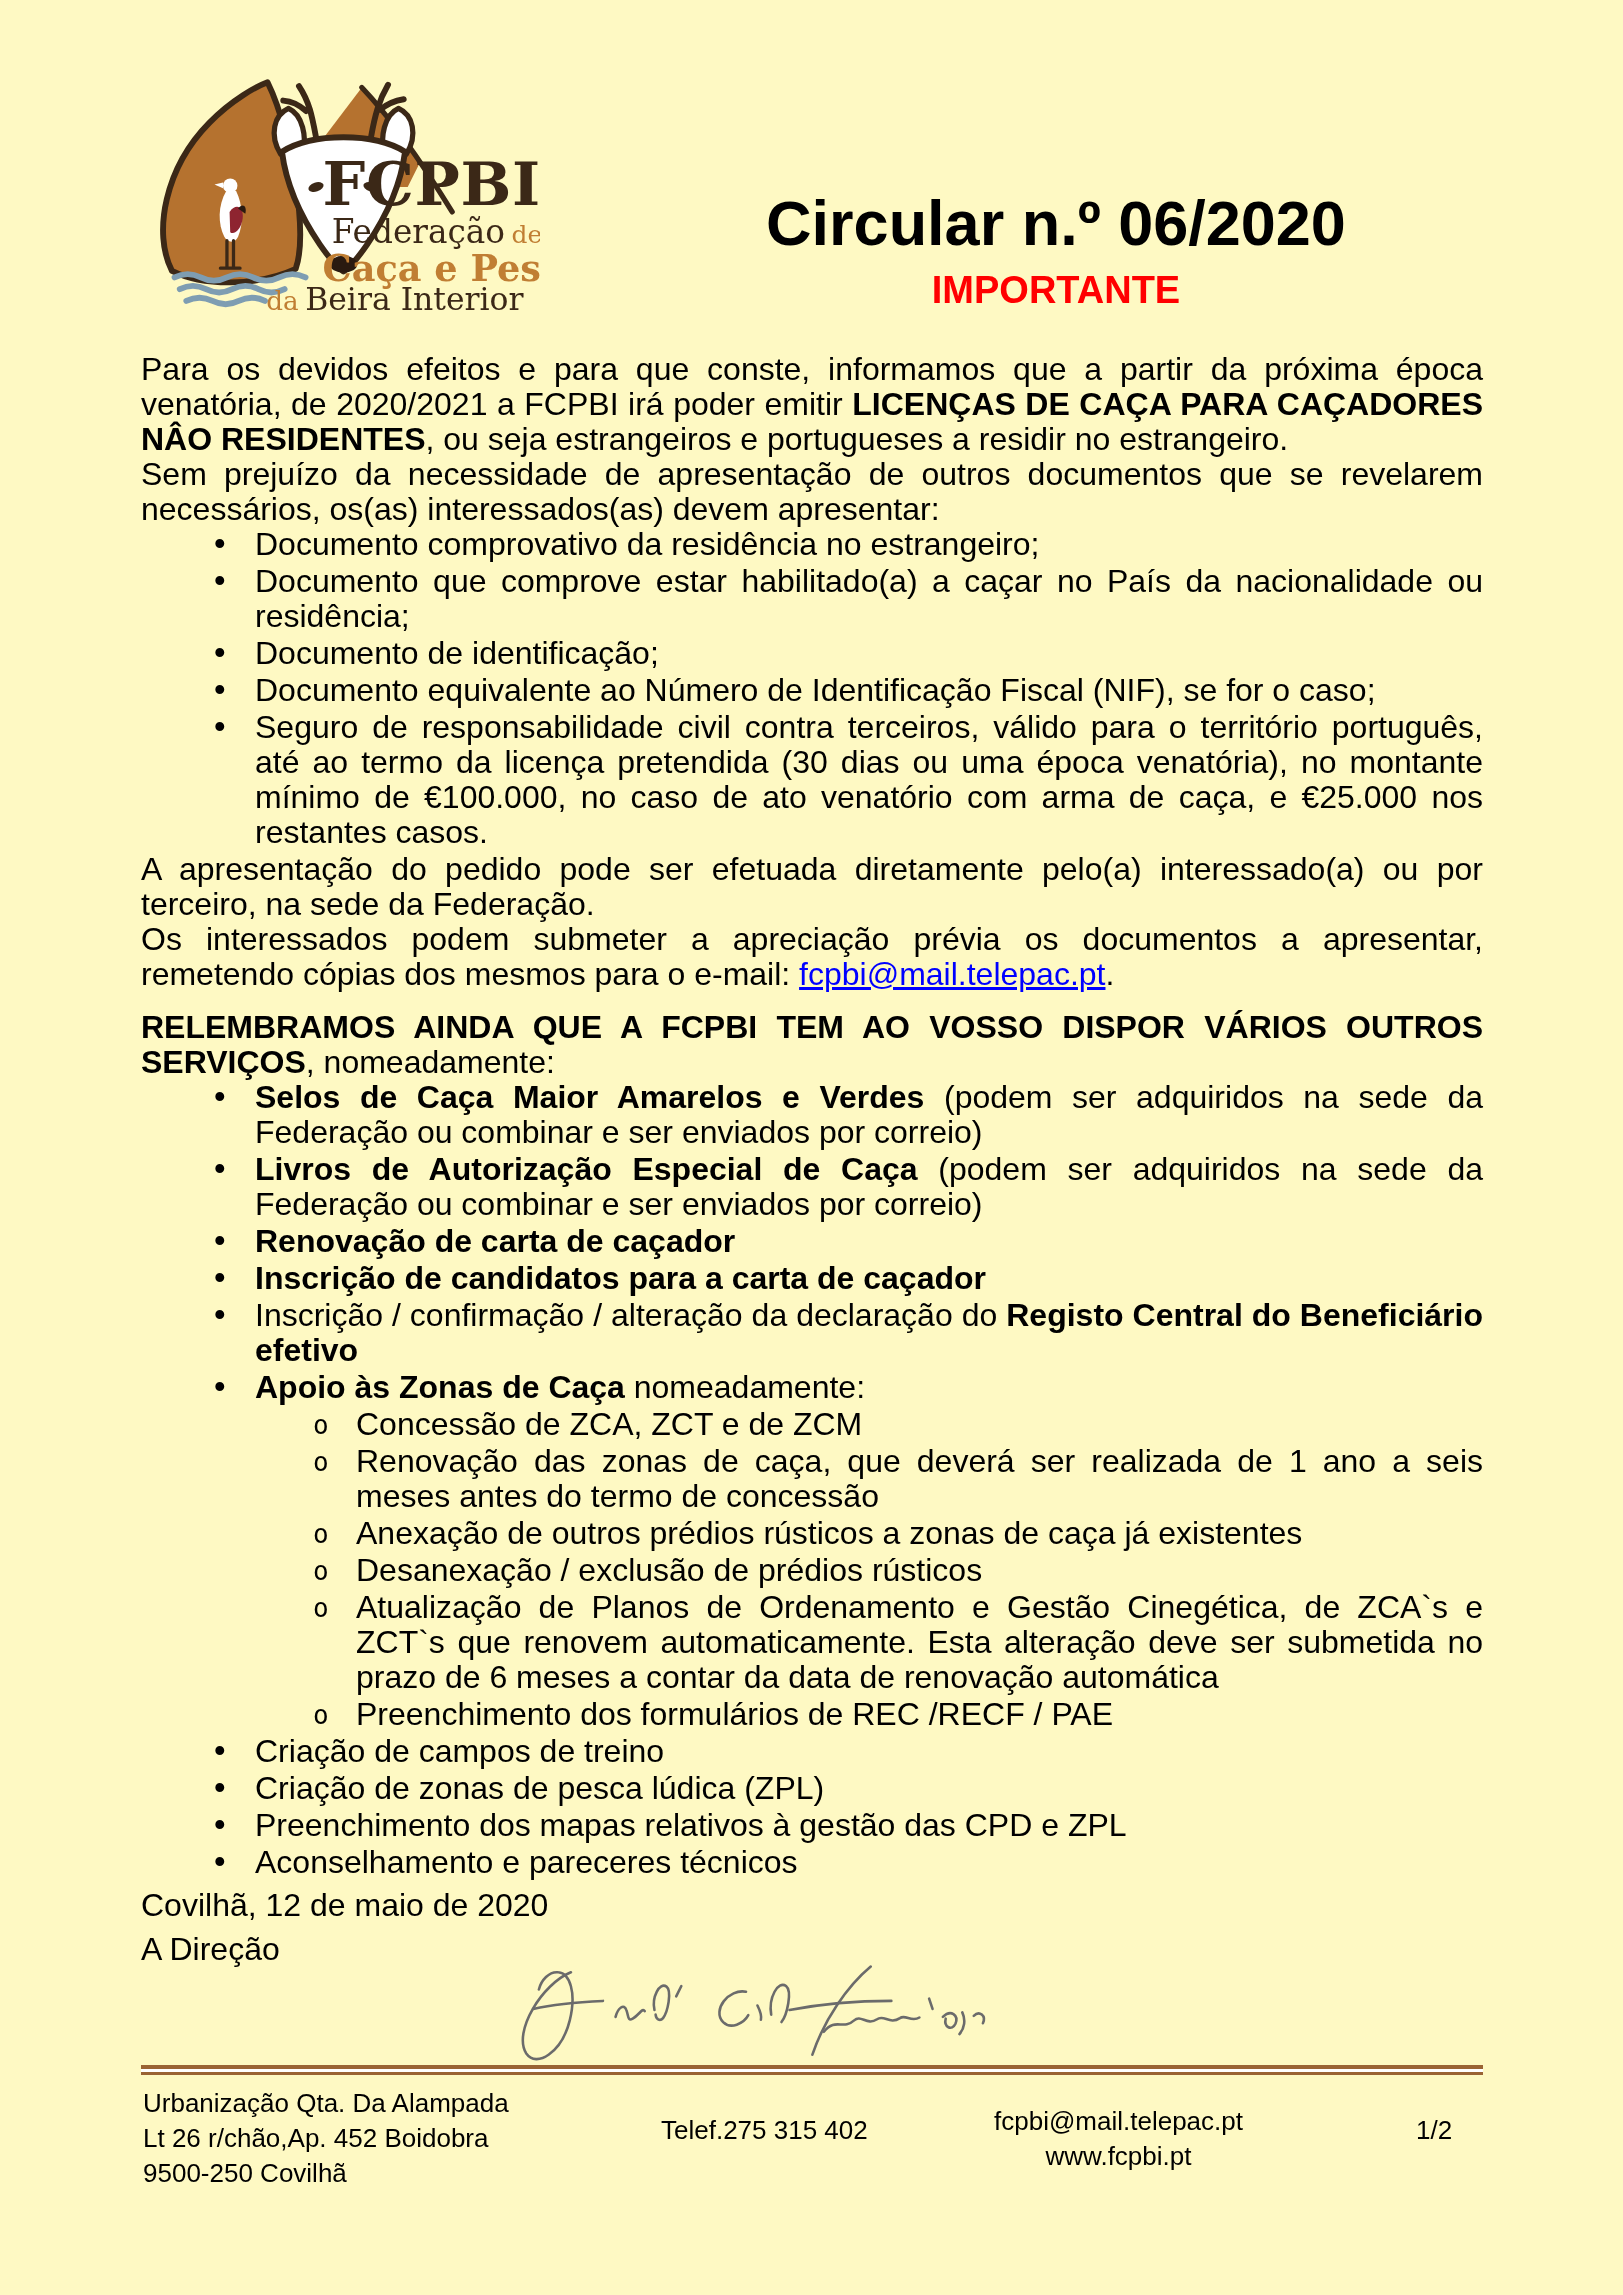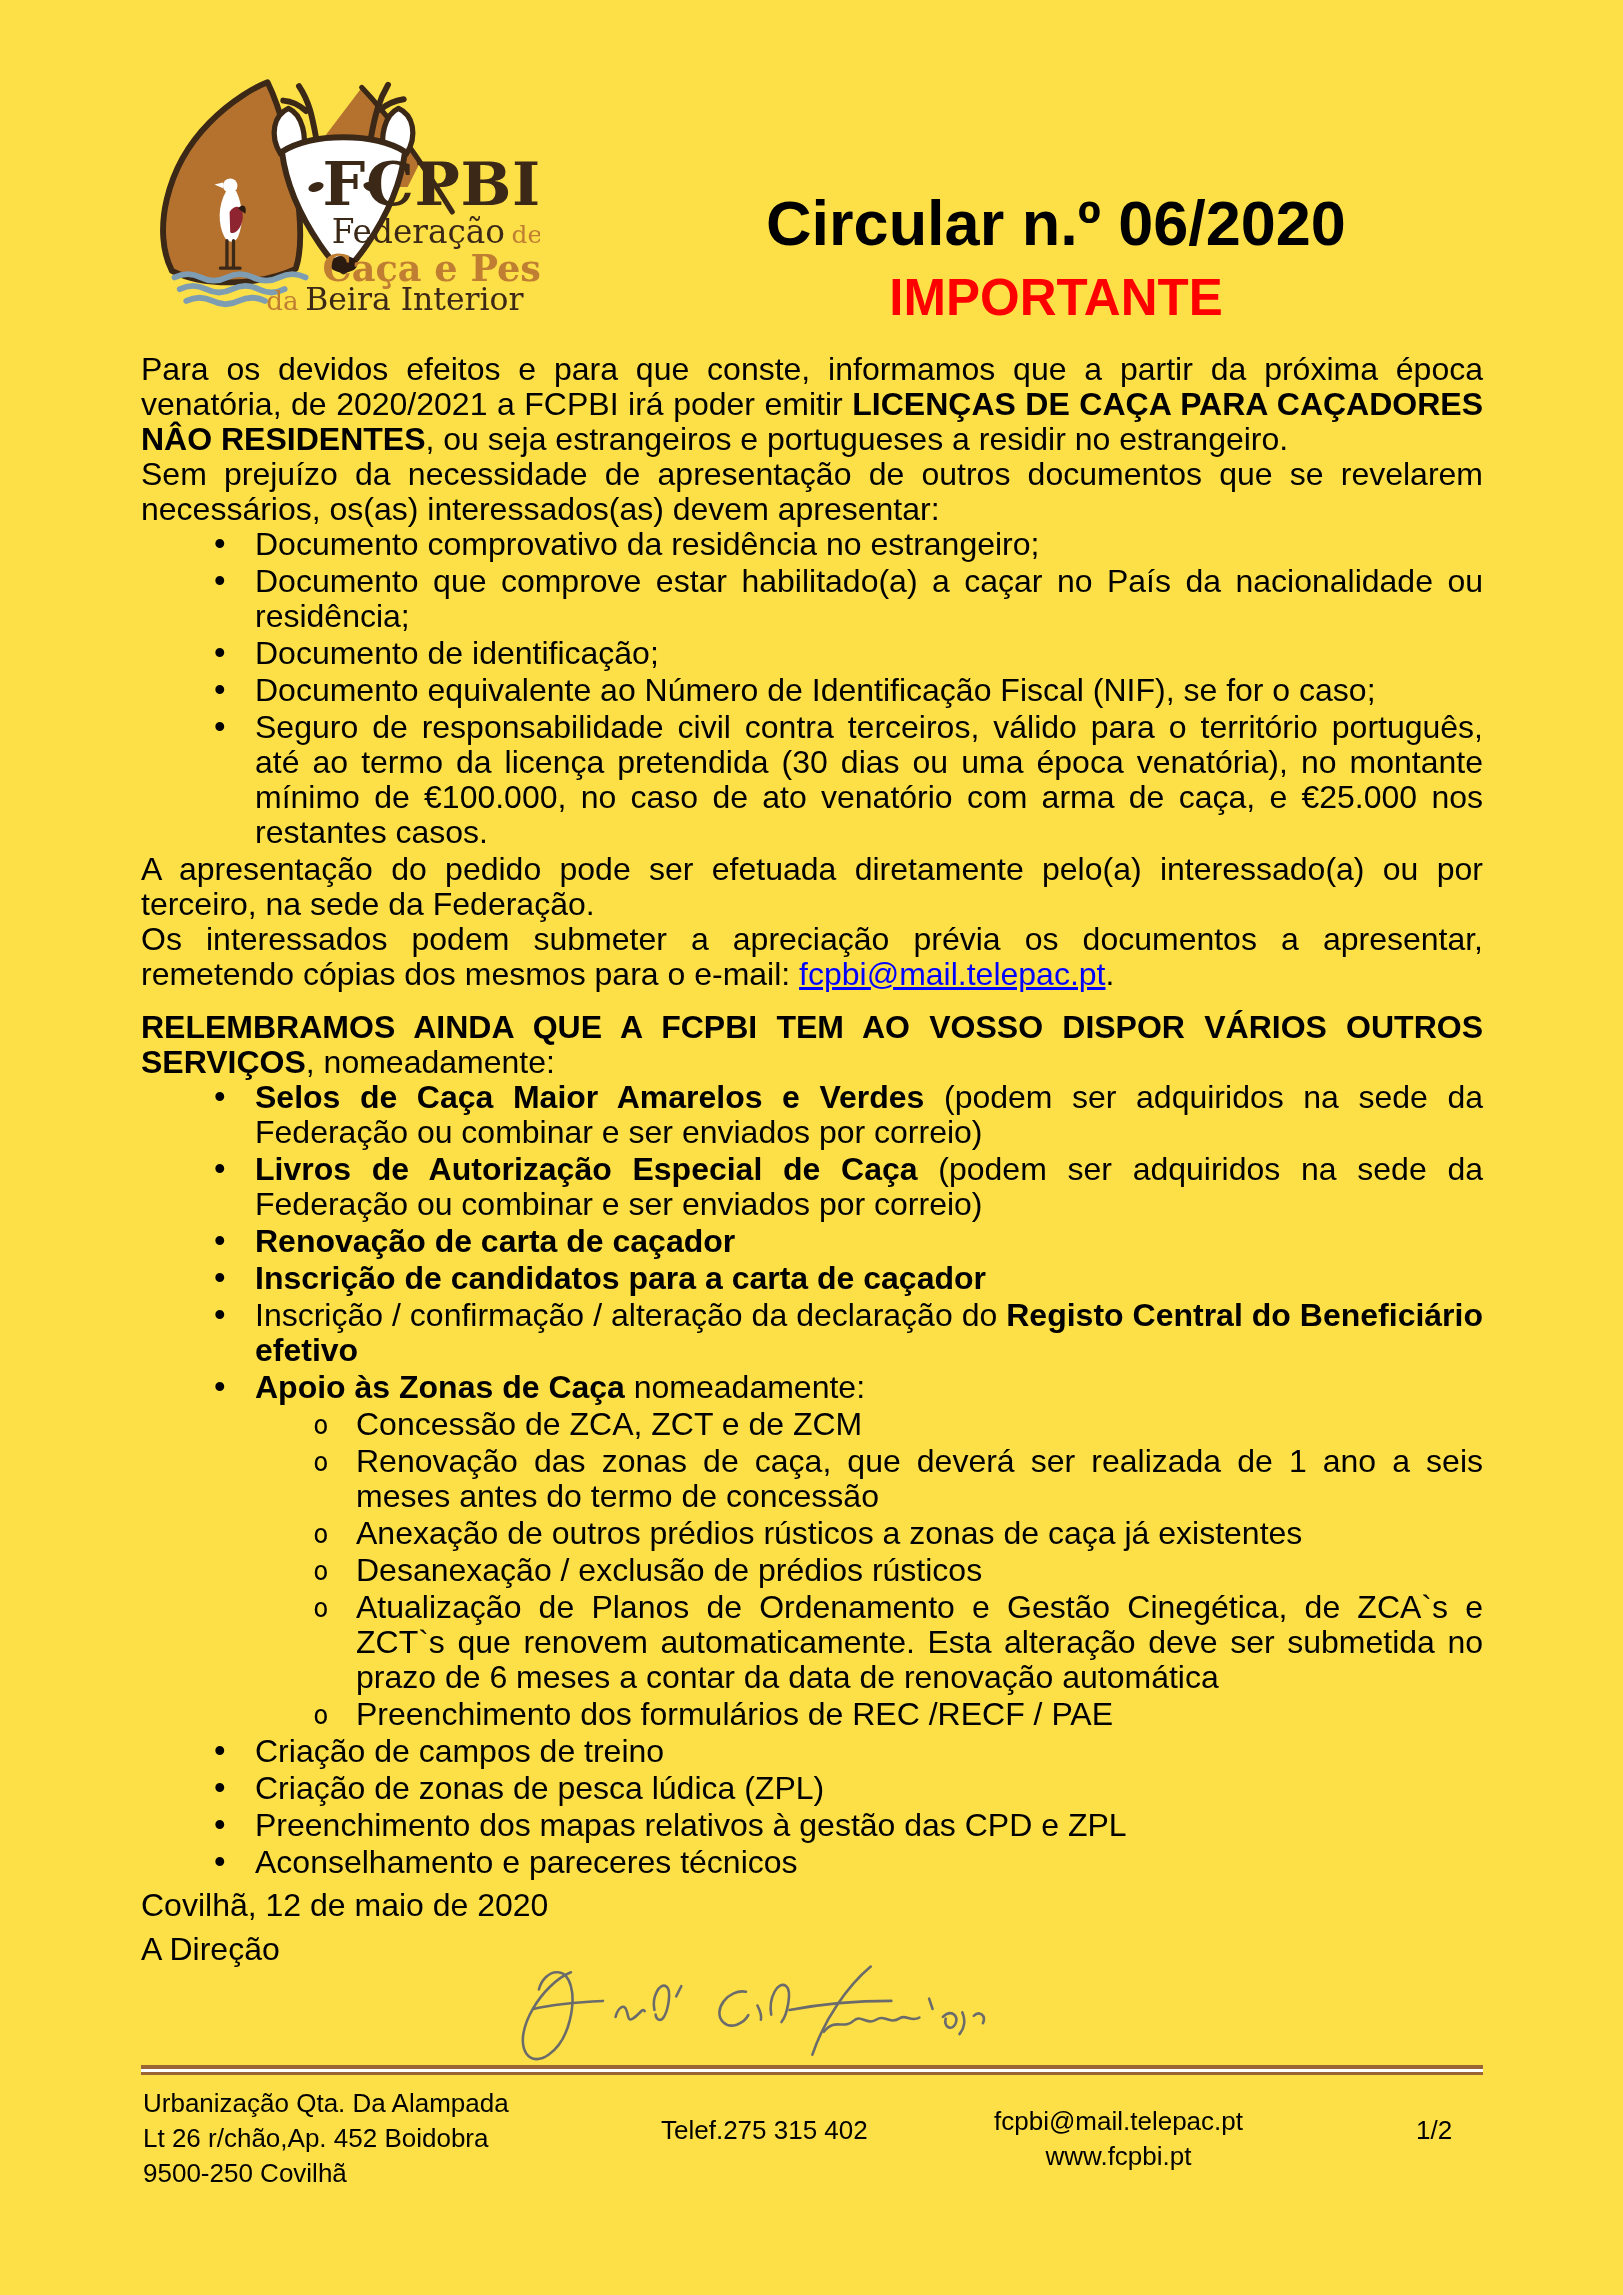--- a/index.html
+++ b/index.html
@@ -1,29 +1,29 @@
 <!DOCTYPE html>
 <html lang="pt" style="font-size:10.5px"><head>
 <meta charset="utf-8">
 <style>
   html,body{margin:0;padding:0;background:#e8e8e8;}
   .page{
     position:relative;
     width:1623px;height:2295px;
-    background:#fde047;
+    background:#fef9c3;
     font-family:"Liberation Sans", sans-serif;
     color:#000;
     overflow:hidden;
     margin:0 auto;
   }
   
   .logo{position:absolute;left:147px;top:77px;width:393px;height:239px;}
   .title-block{position:absolute;left:621px;top:184px;width:870px;text-align:center;}
   .doc-title{font-size:63px;font-weight:bold;line-height:1.05;margin:6px;}
-  .doc-subtitle{font-size:51px;font-weight:bold;color:#FF0000;line-height:1.05;margin:14.4px 0 0 0;}
+  .doc-subtitle{font-size:38px;font-weight:bold;color:#FF0000;line-height:1.05;margin:14.4px 0 0 0;}
   
   .content{
     position:absolute;left:141px;top:352px;width:1342px;
     font-size:32px;line-height:35px;
   }
   .content p{margin:0;text-align:justify;}
   .center{text-align:left;}
   .relembramos{margin-top:18.3px !important;}
   .closing-place{margin-top:7.9px !important;}
   .closing-sign{margin-top:9.2px !important;}

